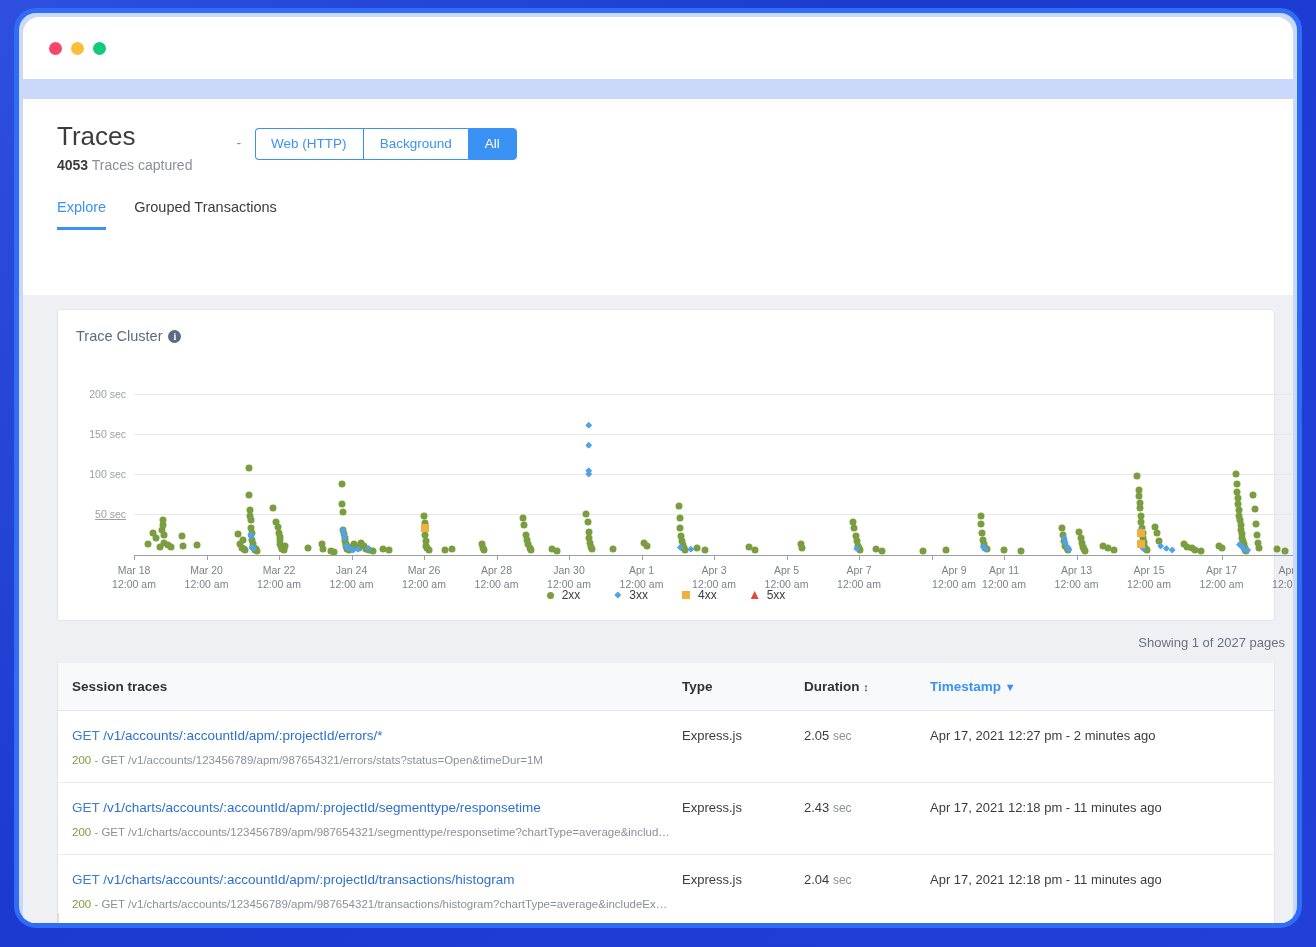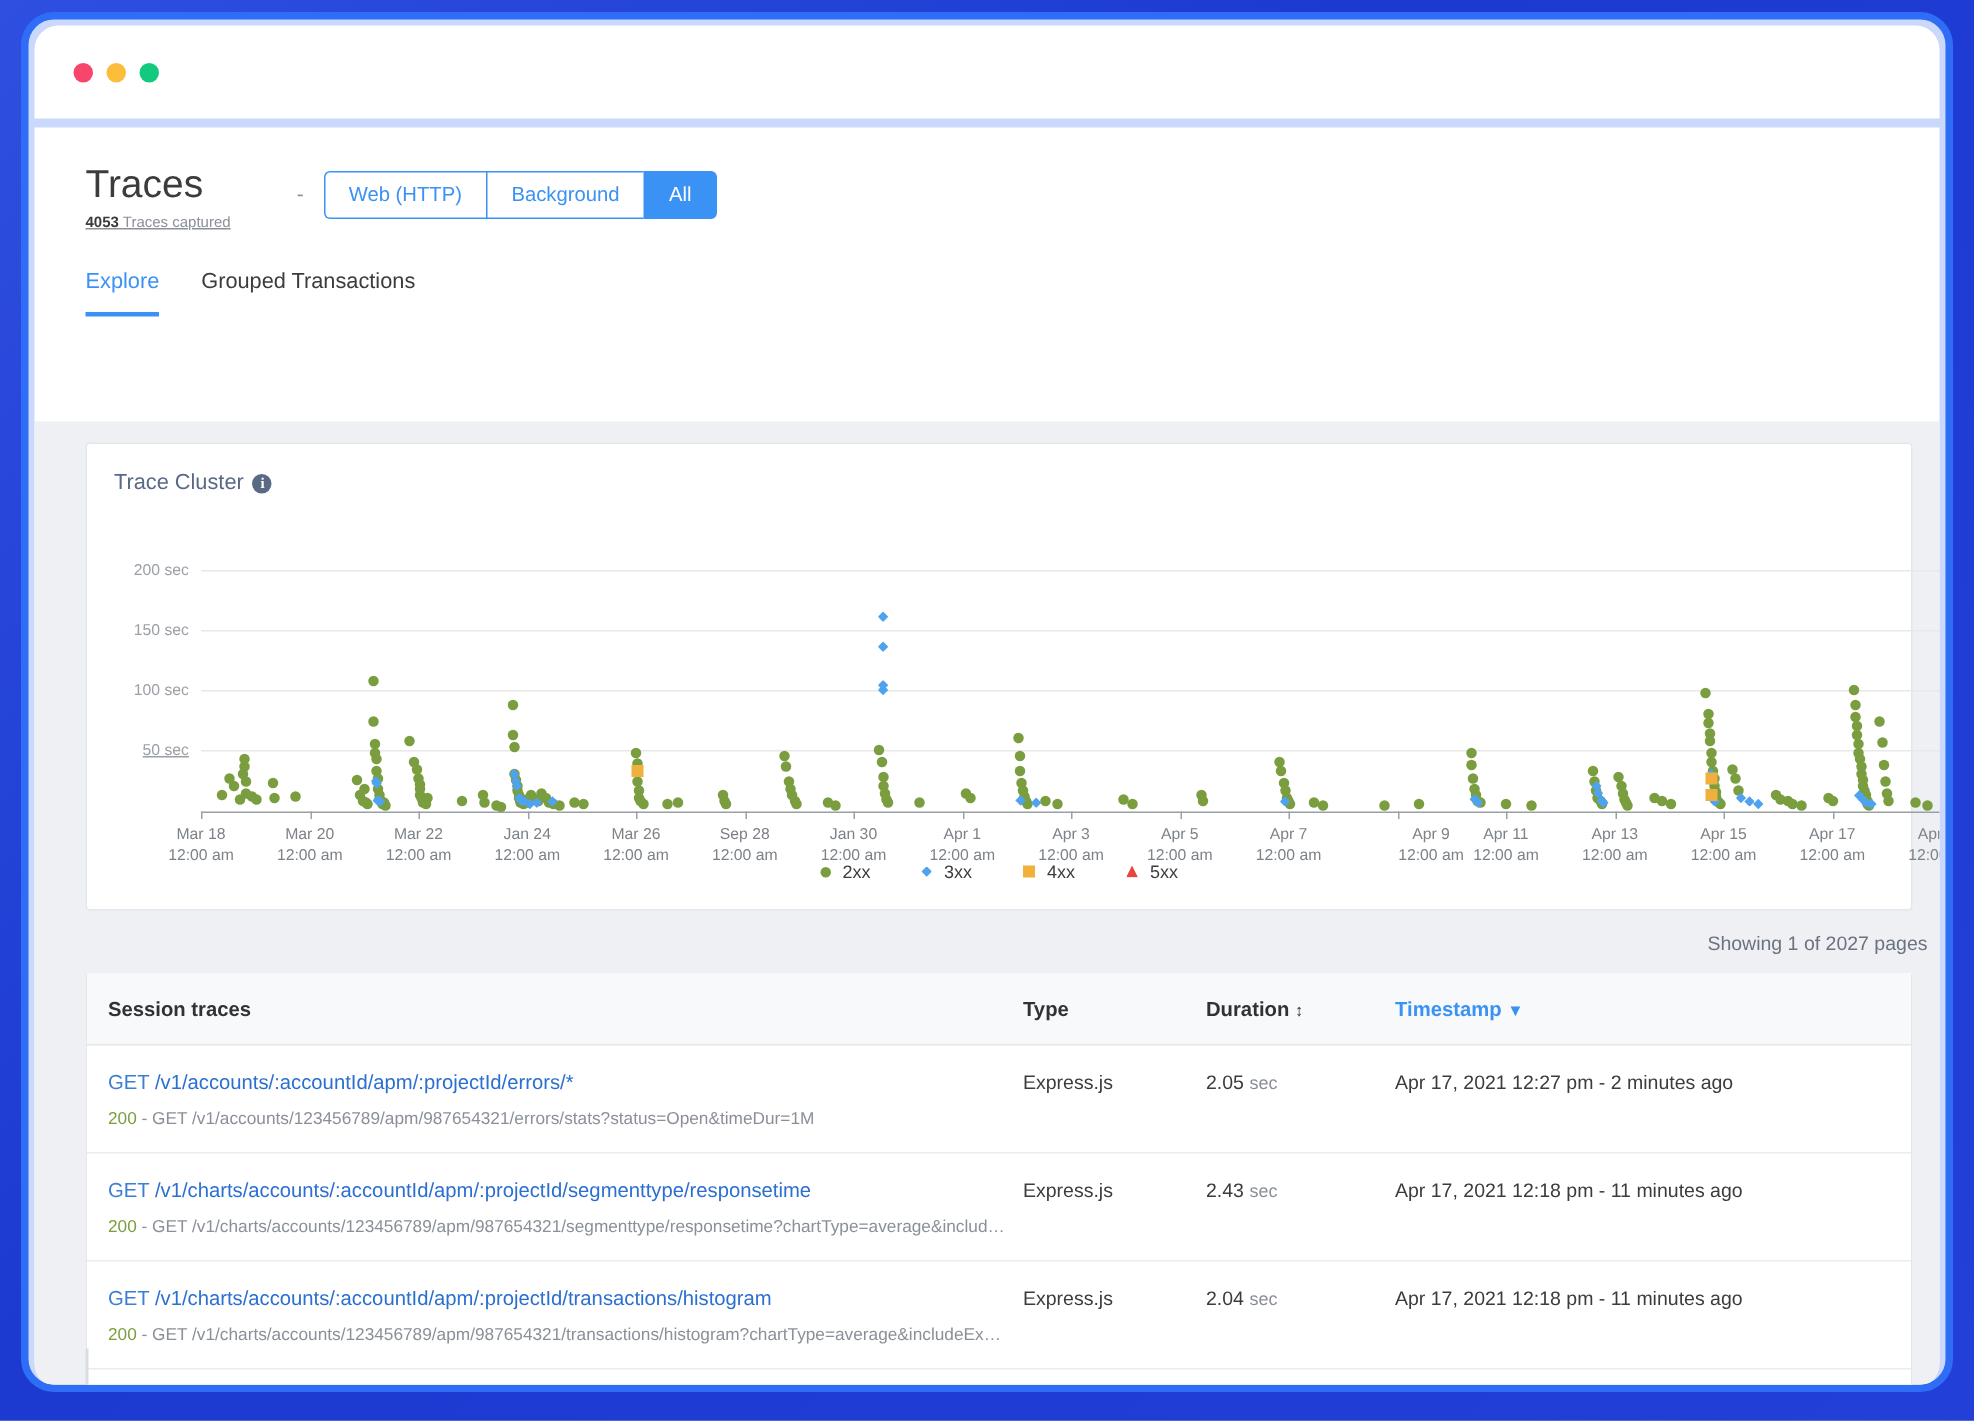--- a/index.html
+++ b/index.html
@@ -40,32 +40,32 @@
   .l-red { background: #f8456b; }
   .l-yel { background: #fcbe3a; }
   .l-grn { background: #13c97e; }
 
   
   #app {
     position: relative;
     height: 840px;
     background: #ffffff;
     border-radius: 0 0 16px 16px;
-    margin-top: 6px;
+    margin-top: 20px;
     overflow: hidden;
   }
 
   
   #pagehead { padding: 22px 0 0 34px; display: flex; align-items: flex-start; }
   #title-block { }
   #page-title {
     font-size: 26px; color: #3c3c3c; font-weight: 400;
     line-height: 30px; margin: 0;
   }
-  #subtitle { font-size: 10px; color: #8a8f98; margin-top: 6px; text-decoration: underline; }
+  #subtitle { font-size: 14px; color: #8a8f98; margin-top: 6px; }
   #subtitle b { color: #3c3c3c; font-weight: bold; }
 
   #dash { color: #8a8f98; font-size: 14px; margin: 14px 0 0 44px; }
 
   .btngroup { display: flex; margin: 7px 0 0 14px; }
   .btn {
     font-size: 13.5px;
     padding: 7px 16px 8px 16px;
     border: 1px solid #3b92f5;
     border-right: none;
@@ -535,21 +535,21 @@
                 <div>Jan 24</div>
                 <div>12:00 am</div>
               </div>
               <div class="xtickmark" style="left: 290px;"></div>
               <div class="xlabel" style="left: 290px;">
                 <div>Mar 26</div>
                 <div>12:00 am</div>
               </div>
               <div class="xtickmark" style="left: 362.5px;"></div>
               <div class="xlabel" style="left: 362.5px;">
-                <div>Sep 28</div>
+                <div>Apr 28</div>
                 <div>12:00 am</div>
               </div>
               <div class="xtickmark" style="left: 435px;"></div>
               <div class="xlabel" style="left: 435px;">
                 <div>Jan 30</div>
                 <div>12:00 am</div>
               </div>
               <div class="xtickmark" style="left: 507.5px;"></div>
               <div class="xlabel" style="left: 507.5px;">
                 <div>Apr 1</div>

